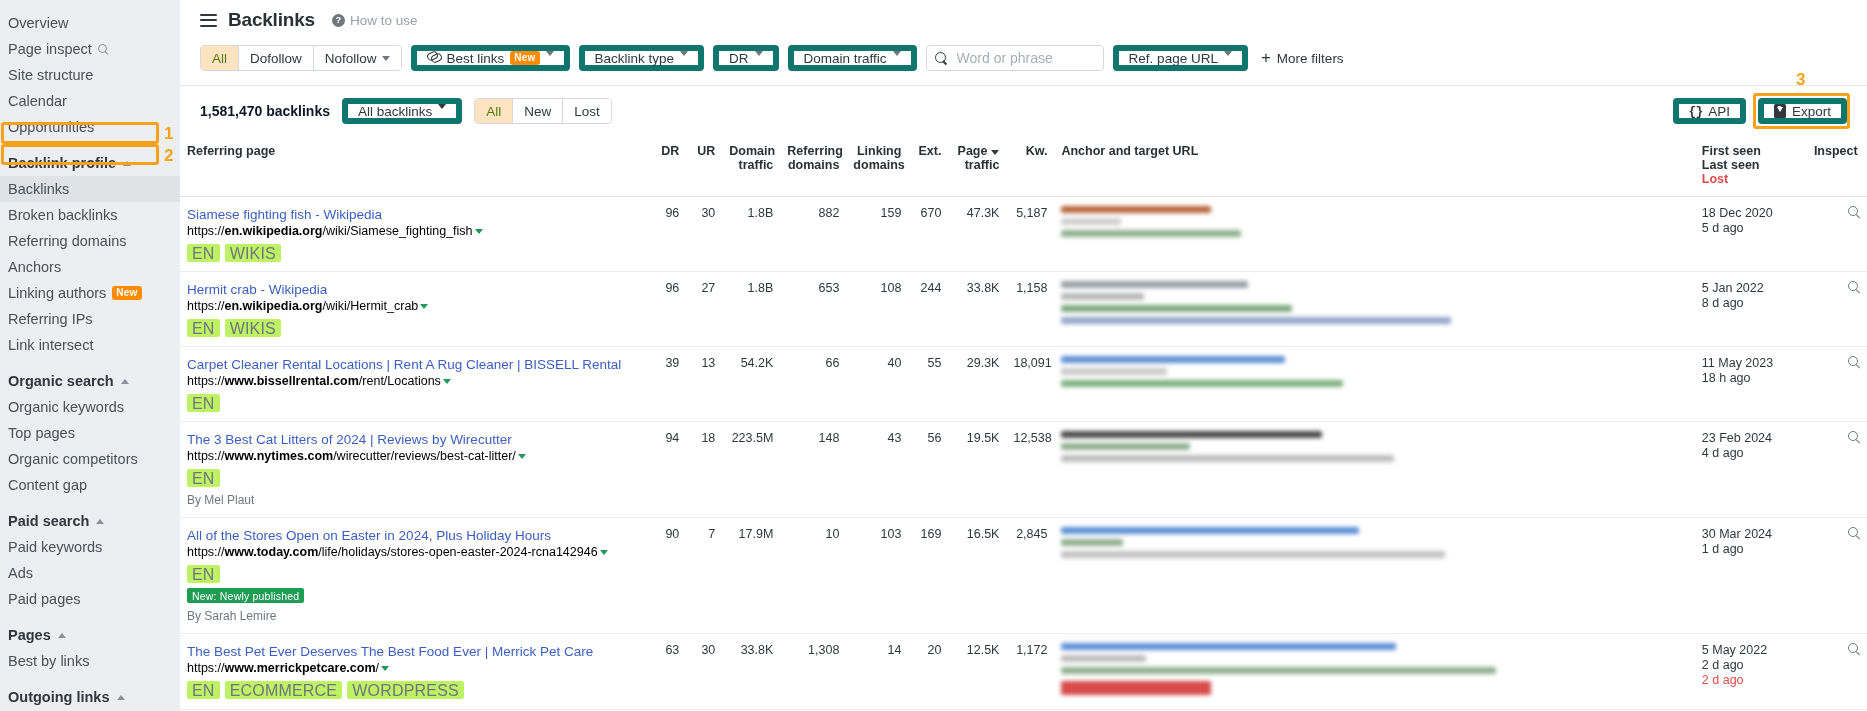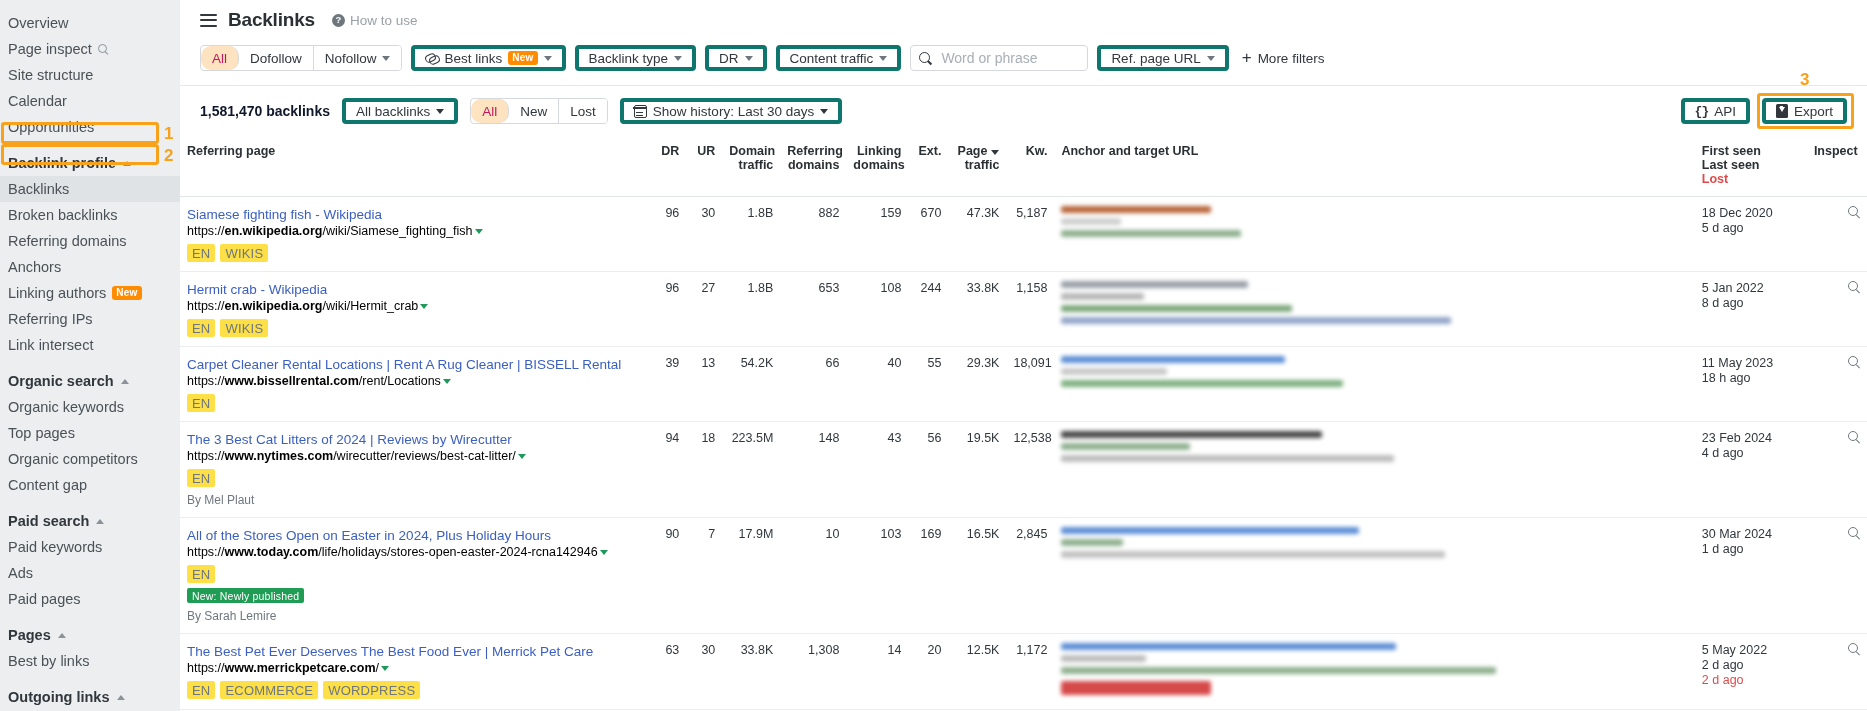--- a/index.html
+++ b/index.html
@@ -110,24 +110,24 @@
     display: flex; align-items: center; gap: 9px;
     font-size: 13.5px; color: #31373d;
   }
   .seg { display:flex; border:1px solid #d5d9dd; border-radius:4px; overflow:hidden; height:26px; }
   .seg > div {
     padding: 0 11px; display:flex; align-items:center; gap:5px;
     border-right:1px solid #d5d9dd; cursor:pointer; white-space:nowrap;
     background:#fff; height:100%;
   }
   .seg > div:last-child { border-right:none; }
-  .seg > div.sel { background:#fde3c0; color:#be185d;border-radius:10px; }
+  .seg > div.sel { background:#fde3c0; color:#4d7c0f; }
   .btn {
-    height:26px; border:4px solid #0f766e; border-radius:4px;
-    display:flex; align-items:center; gap:6px; padding:0 10px;
+    height:26px; border:6px solid #0f766e; border-radius:4px;
+    display:flex; gap:6px; padding:0 10px;
     background:#fff; cursor:pointer; white-space:nowrap;
   }
   .caret-dn {
     width:0;height:0;border-left:4px solid transparent;border-right:4px solid transparent;
     border-top:5px solid #6f777e; display:inline-block;
   }
   .caret-dn.dark { border-top-color:#31373d; }
   .search-box {
     height:26px; border:1px solid #d5d9dd; border-radius:4px;
     display:flex; align-items:center; padding:0 8px; gap:7px; width:178px;
@@ -196,21 +196,21 @@
     vertical-align:top; text-align:right;
     border-bottom:1px solid #ecedef; line-height:15px;
   }
   table.bl td.l { text-align:left; }
   .ref-title { color:#3b5fc0; font-size:13.5px; line-height:17px; }
   .ref-url { color:#000000; font-size:12.5px; line-height:17px; }
   .ref-url b { font-weight:bold; }
   .url-caret { border-top-color:#1d9a5a; margin-left:2px; vertical-align:1px;}
   .tagrow { margin-top:4px; display:flex; gap:5px; flex-wrap:wrap; align-items:center;}
   .tag {
-    background:#fde047; color:#6f777e; font-size:13px;
+    background:#bef264; color:#6f777e; font-size:16px;
     padding:1.5px 5px; border-radius:2px; letter-spacing:.2px;
   }
   .tag.green { background:#1f9d55; color:#fff; font-size:10.5px; }
   .author { color:#6f777e; font-size:12px; margin-top:6px; }
   .lnk { color:#3b5fc0; }
   .dtm { color:#31373d; }
   .dtm.red { color:#e04a4a; }
   .anchor-cell { position:relative; }
   .blur {
     filter: blur(2.2px);
@@ -357,21 +357,21 @@
         <span>Backlink type</span>
         <span class="caret-dn"></span>
       </div>
 
       <div class="btn">
         <span>DR</span>
         <span class="caret-dn"></span>
       </div>
 
       <div class="btn">
-        <span>Content traffic</span>
+        <span>Domain traffic</span>
         <span class="caret-dn"></span>
       </div>
 
       <div class="search-box">
         <span class="mag2"></span>
         <input type="text" placeholder="Word or phrase" style="">
       </div>
 
       <div class="btn">
         <span>Ref. page URL</span>
@@ -391,25 +391,20 @@
         <span>All backlinks</span>
         <span class="caret-dn dark"></span>
       </div>
 
       <div class="seg">
         <div class="sel">All</div>
         <div>New</div>
         <div>Lost</div>
       </div>
 
-      <div class="btn">
-        <span class="cal-icon"></span>
-        <span>Show history: Last 30 days</span>
-        <span class="caret-dn dark"></span>
-      </div>
 
       <div class="spacer"></div>
 
       <div class="btn">
         <span class="api-icon">{}</span>
         <span>API</span>
       </div>
 
       <div style="position:relative;">
         <div class="btn">

